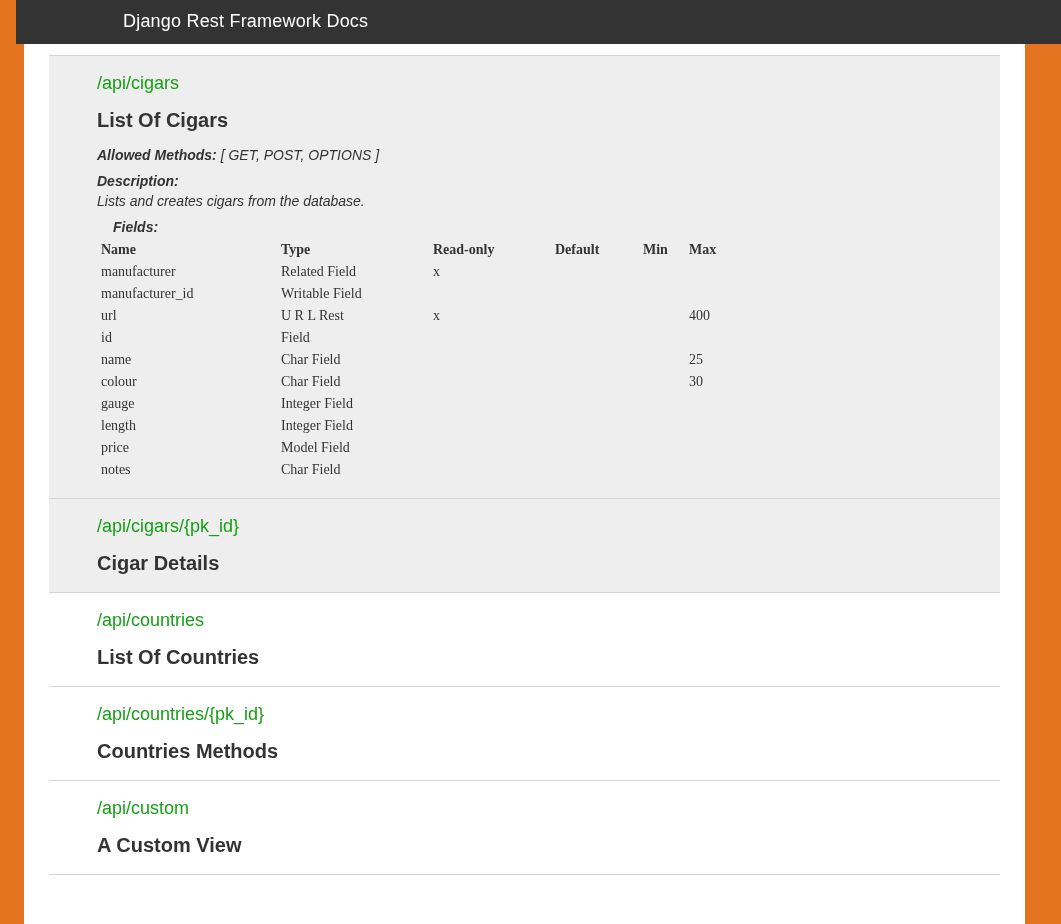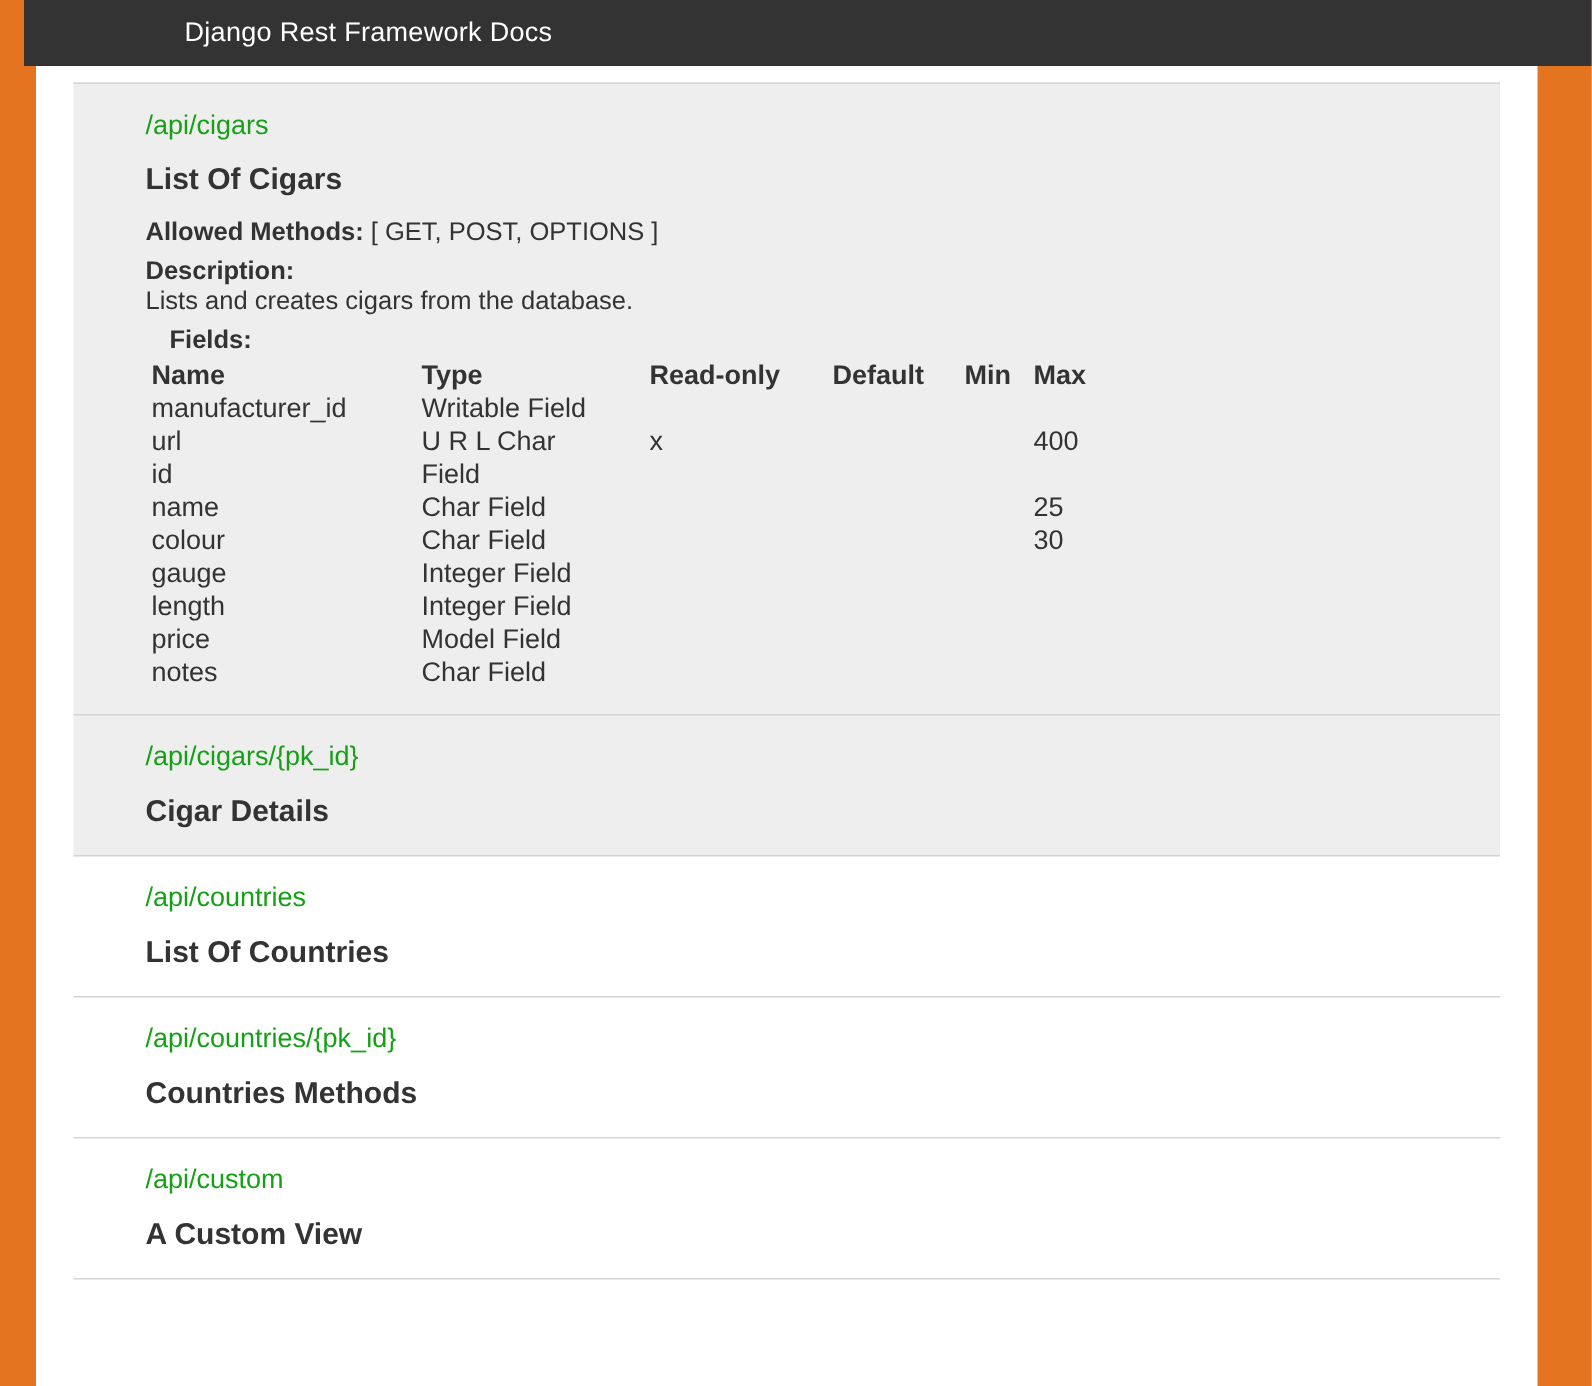--- a/index.html
+++ b/index.html
@@ -71,32 +71,34 @@
   .endpoint-name {
     margin: 0;
     font-size: 20px;
     font-weight: 700;
     color: var(--text_dark);
     line-height: 23px;
   }
   .endpoint-details { margin-top: 13px; }
   .meta-line {
     margin: 0 0 6px;
-    font-size: 17px;
+    font-size: 14px;
     line-height: 20px;
     color: var(--text_dark);
+    font-style: italic;
   }
   .meta-line b { font-weight: 700; }
   .fields-label-line { margin: 0 16px 2px; }
   .fields-table {
     width: 100%;
     border-collapse: collapse;
     table-layout: fixed;
-    font-size: 18px;
+    font-size: 14px;
     color: var(--text_dark);
+    font-family: Liberation Serif, serif;
   }
   .fields-table th, .fields-table td {
     text-align: left;
     padding: 3px 4px;
     line-height: 16px;
     white-space: nowrap;
     overflow: hidden;
   }
   .fields-table th { font-weight: 700; }
   .endpoint-stub {
@@ -144,33 +146,41 @@
           <tr>
             <th>Name</th>
             <th>Type</th>
             <th>Read-only</th>
             <th>Default</th>
             <th>Min</th>
             <th>Max</th>
           </tr>
         </thead>
         <tbody>
+  <tr>
+    <td>manufacturer</td>
+    <td>Related Field</td>
+    <td>x</td>
+    <td></td>
+    <td></td>
+    <td></td>
+  </tr>
 
   <tr>
     <td>manufacturer_id</td>
     <td>Writable Field</td>
     <td></td>
     <td></td>
     <td></td>
     <td></td>
   </tr>
 
   <tr>
     <td>url</td>
-    <td>U R L Char</td>
+    <td>U R L Rest</td>
     <td>x</td>
     <td></td>
     <td></td>
     <td>400</td>
   </tr>
 
   <tr>
     <td>id</td>
     <td>Field</td>
     <td></td>

